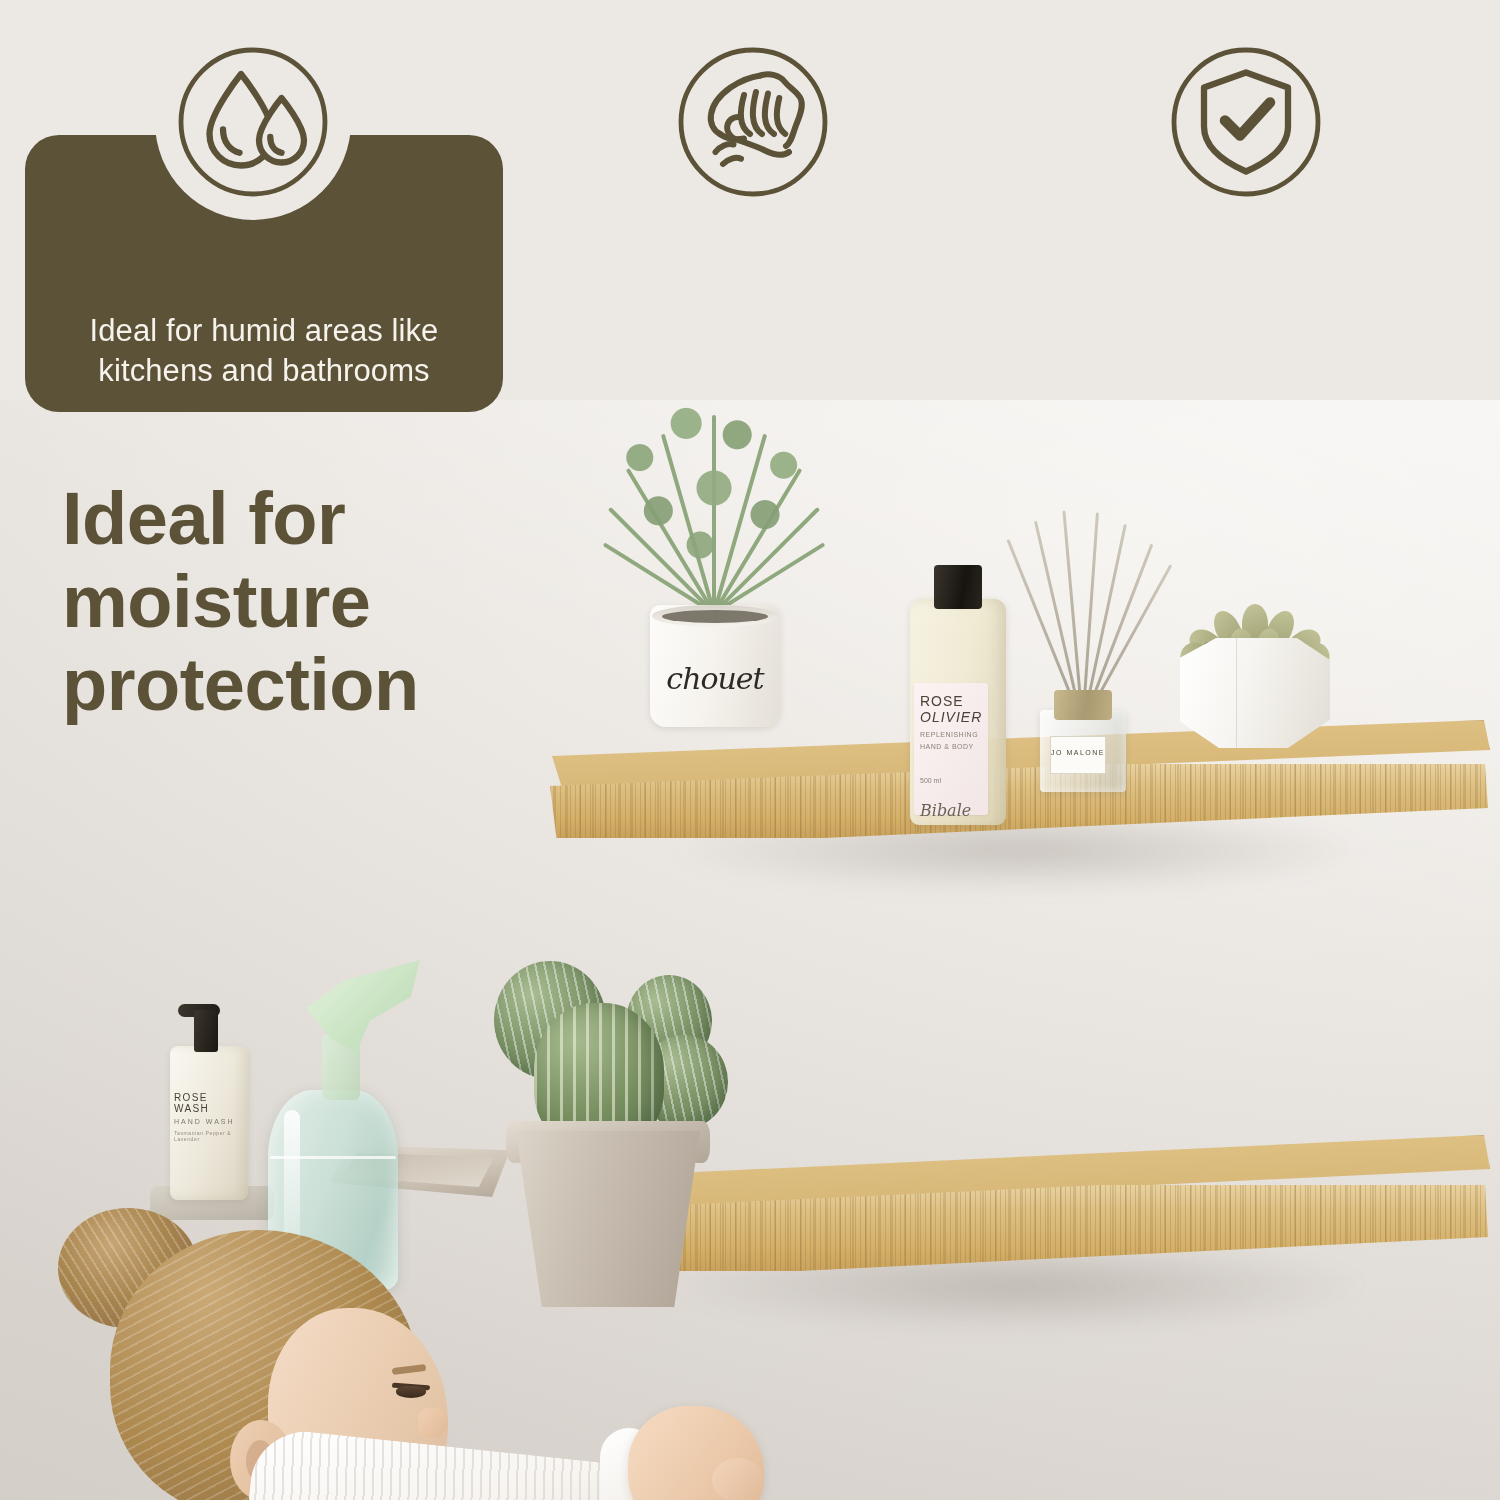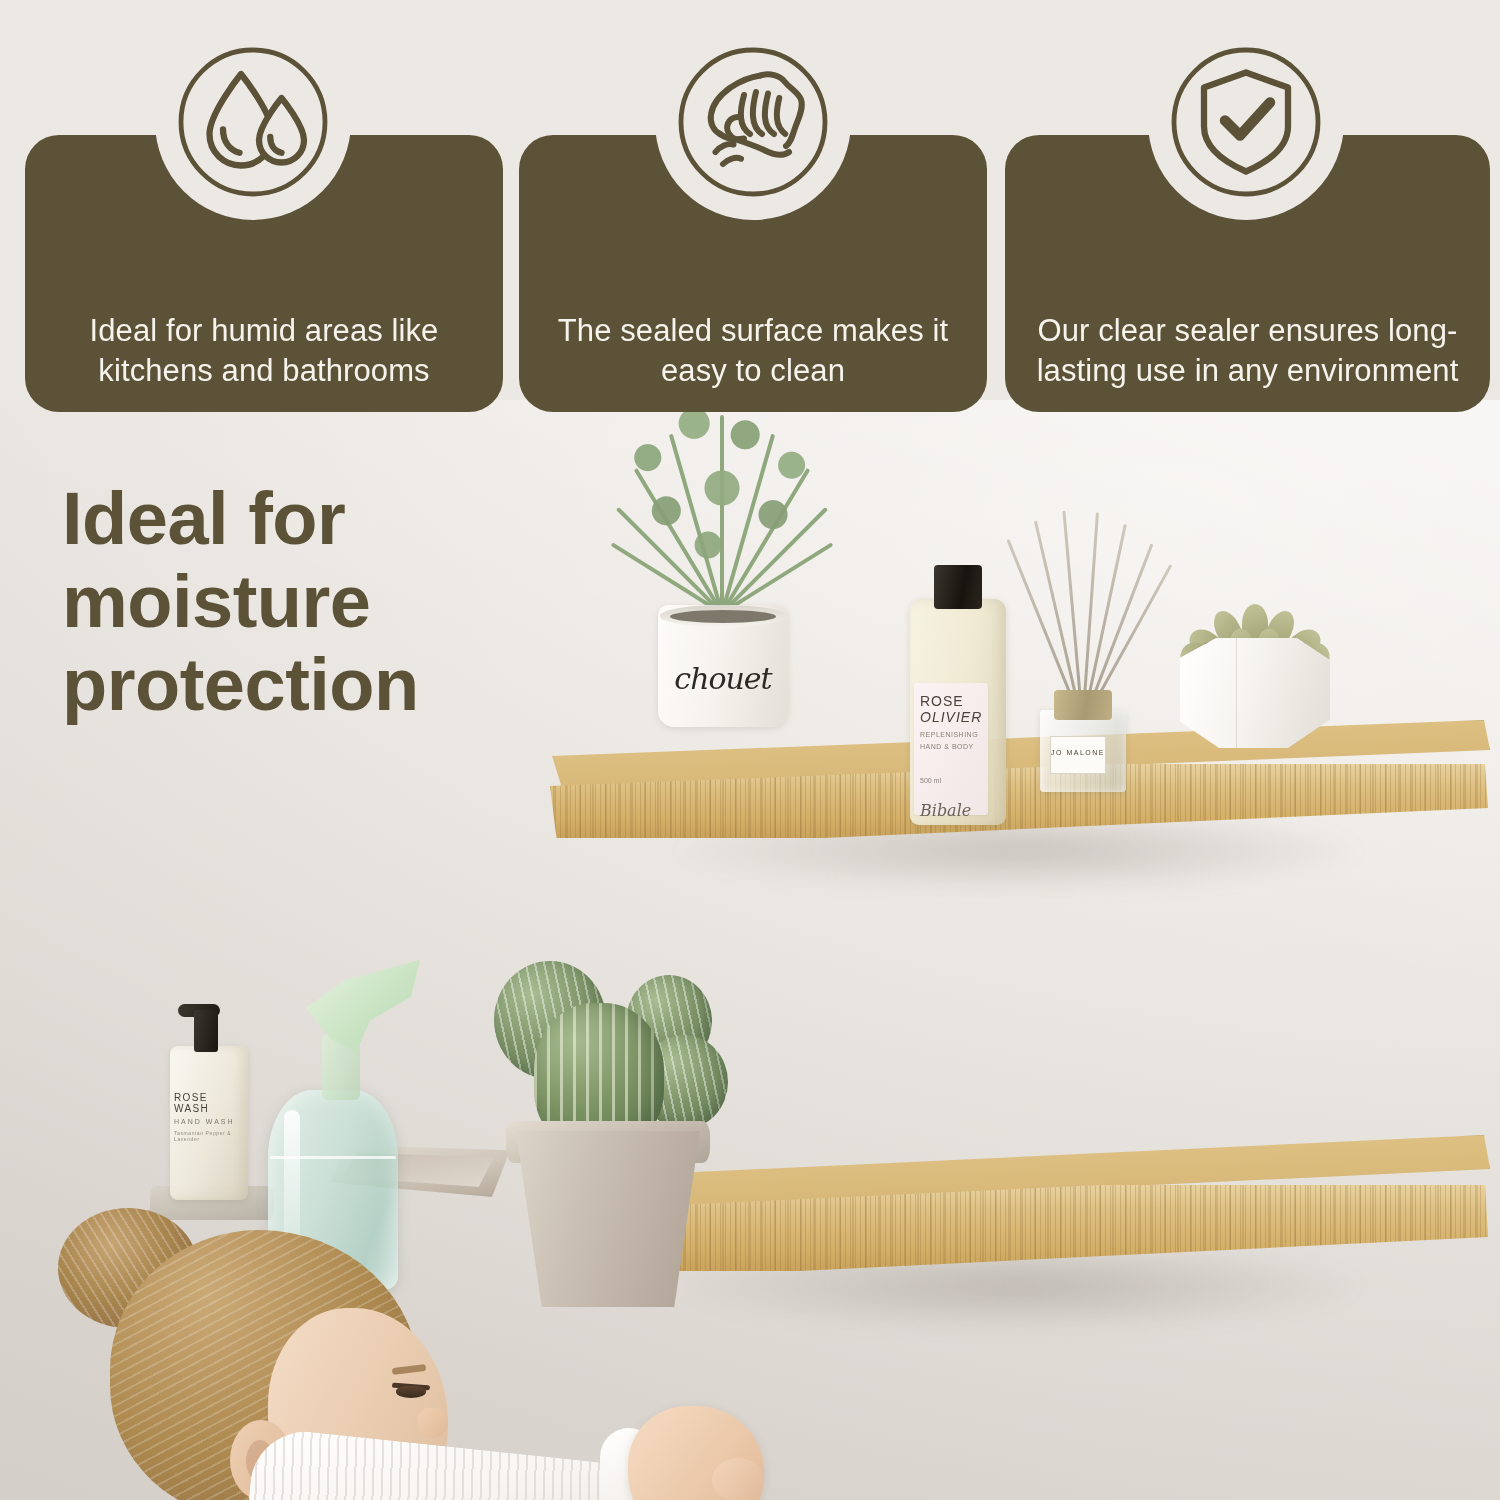--- a/index.html
+++ b/index.html
@@ -60,21 +60,21 @@
   #shelf-bot .top{width:950px;height:74px;
     clip-path:polygon(8px 44px, 944px 0px, 950px 34px, 18px 78px);}
   #shelf-bot .front{top:50px;width:948px;height:86px;
     clip-path:polygon(8px 26px, 944px -18px, 948px 52px, 16px 98px);}
   #shelf-bot .wallshadow{left:-6px;top:86px;width:970px;height:130px;}
 
   
   .obj{position:absolute;}
 
   
-  #pot-herb{left:650px;top:205px;width:130px;height:130px;margin-left:8px;}
+  #pot-herb{left:650px;top:205px;width:130px;height:130px;}
   #pot-herb .body{position:absolute;left:0;top:0;width:130px;height:122px;
     border-radius:10px 10px 16px 16px;
     background:linear-gradient(100deg,#FDFCFA 0%,#F6F3EE 46%,#E4DFD7 100%);
     box-shadow:0 2px 6px rgba(120,110,95,.18);}
   #pot-herb .rim{position:absolute;left:2px;top:0;width:126px;height:22px;border-radius:50%;
     background:linear-gradient(180deg,#D9D4CB,#F6F3EE);}
   #pot-herb .mouth{position:absolute;left:12px;top:5px;width:106px;height:13px;border-radius:50%;
     background:#7E776C;}
   #pot-herb .script{position:absolute;left:10px;top:56px;width:110px;text-align:center;
     font-family:"DejaVu Serif",serif;font-style:italic;font-size:30px;color:#2D2A26;
@@ -427,27 +427,21 @@
   </div>
 
   <div id="headline">Ideal for moisture protection</div>
 
   <div class="cards">
 
     <div class="card" id="card1">
       <div class="ctext">Ideal for humid areas like kitchens and bathrooms</div>
     </div>
 
-    <div class="card" id="card2">
-      <div class="ctext">The sealed surface makes it easy to clean</div>
-    </div>
-
-    <div class="card" id="card3">
-      <div class="ctext">Our clear sealer ensures long-lasting use in any environment</div>
-    </div>
+
 
     <div class="iconwrap" id="icon1">
       <svg width="150" height="150" viewBox="0 0 100 100" fill="none" stroke="#5C5238" stroke-width="4.2" stroke-linecap="round" stroke-linejoin="round">
         <circle cx="50" cy="50" r="48" stroke-width="3.2"></circle>
         <path d="M42 18 C42 18 21 44 21 58 C21 70 30.5 79 42 79 C53.5 79 63 70 63 58 C63 44 42 18 42 18 Z"></path>
         <path d="M30 55 C30 63 34.5 69 41 70.5"></path>
         <path d="M69 34 C69 34 54 52 54 62 C54 70.5 60.7 77 69 77 C77.3 77 84 70.5 84 62 C84 52 69 34 69 34 Z" fill="#ECE8E4"></path>
         <path d="M61.5 60 C61.5 65.5 64.5 69.5 69 70.5"></path>
       </svg>
     </div>

